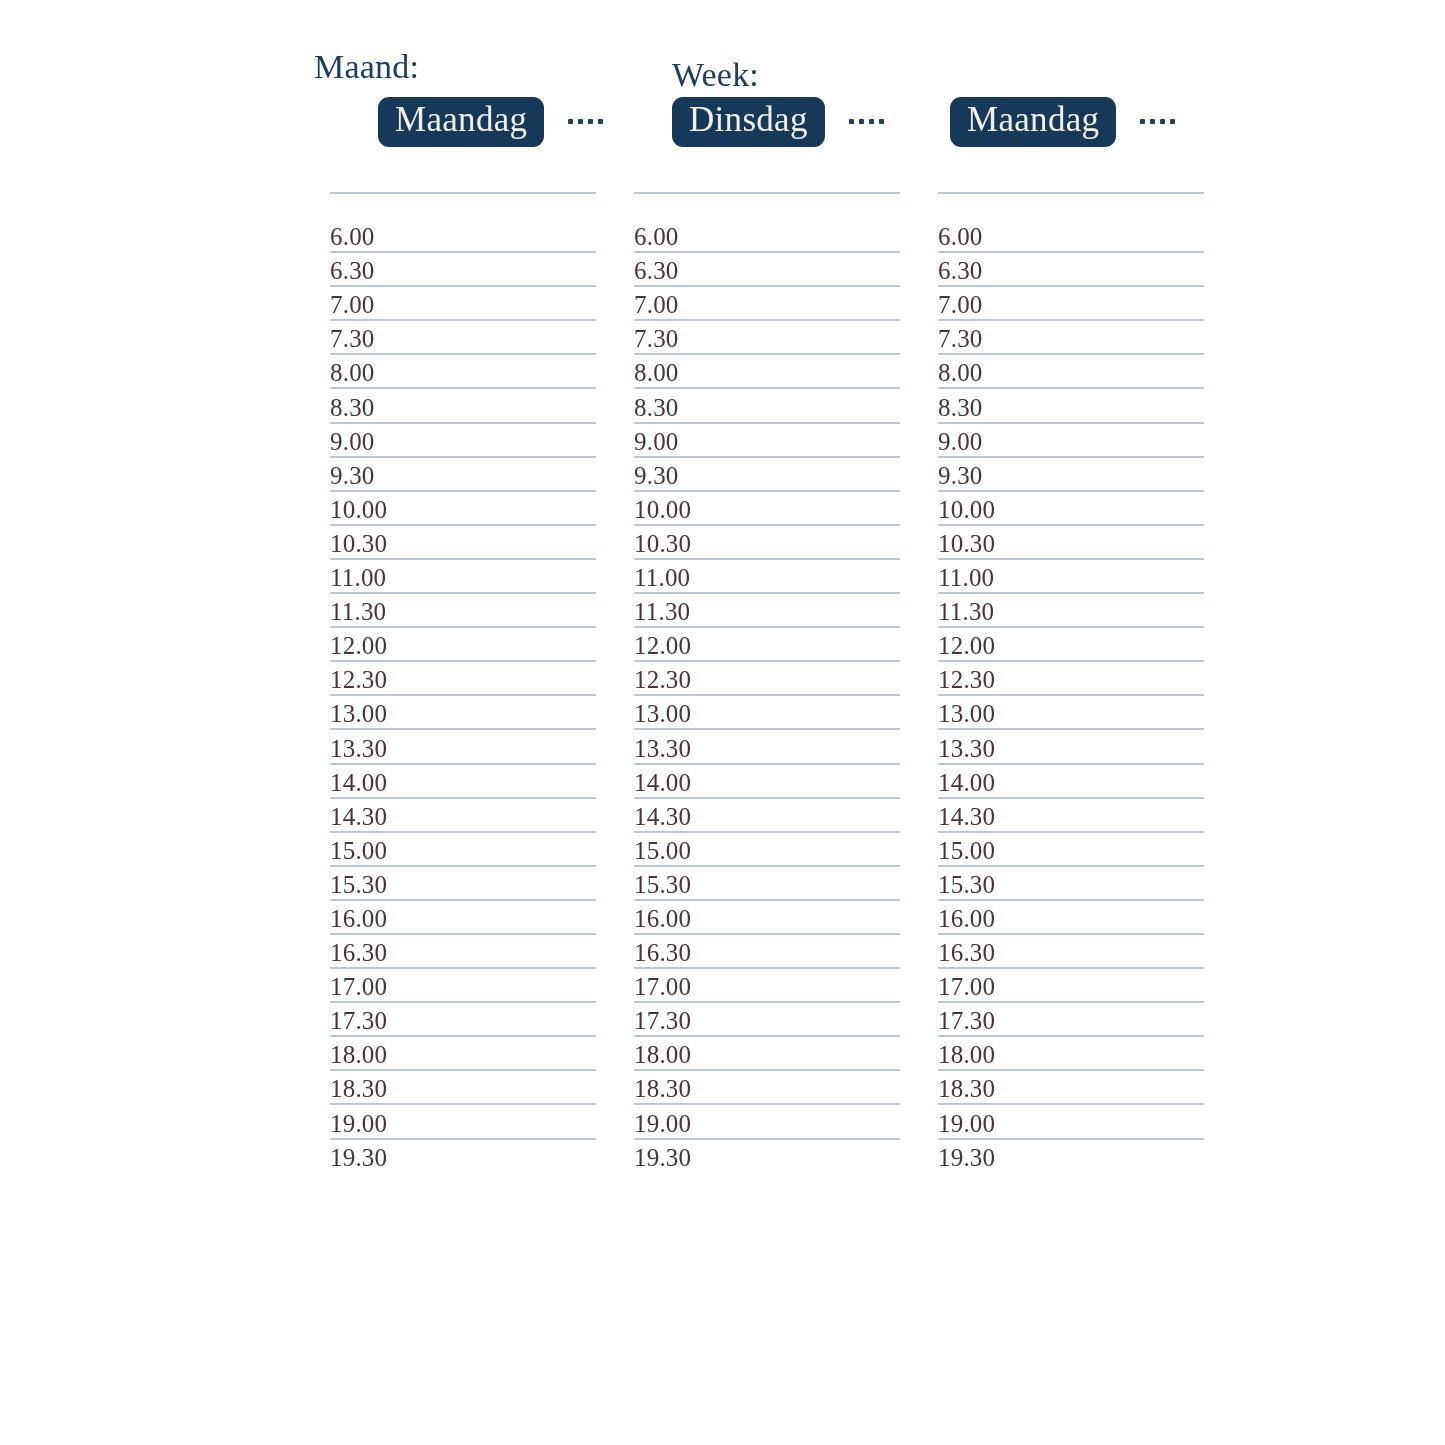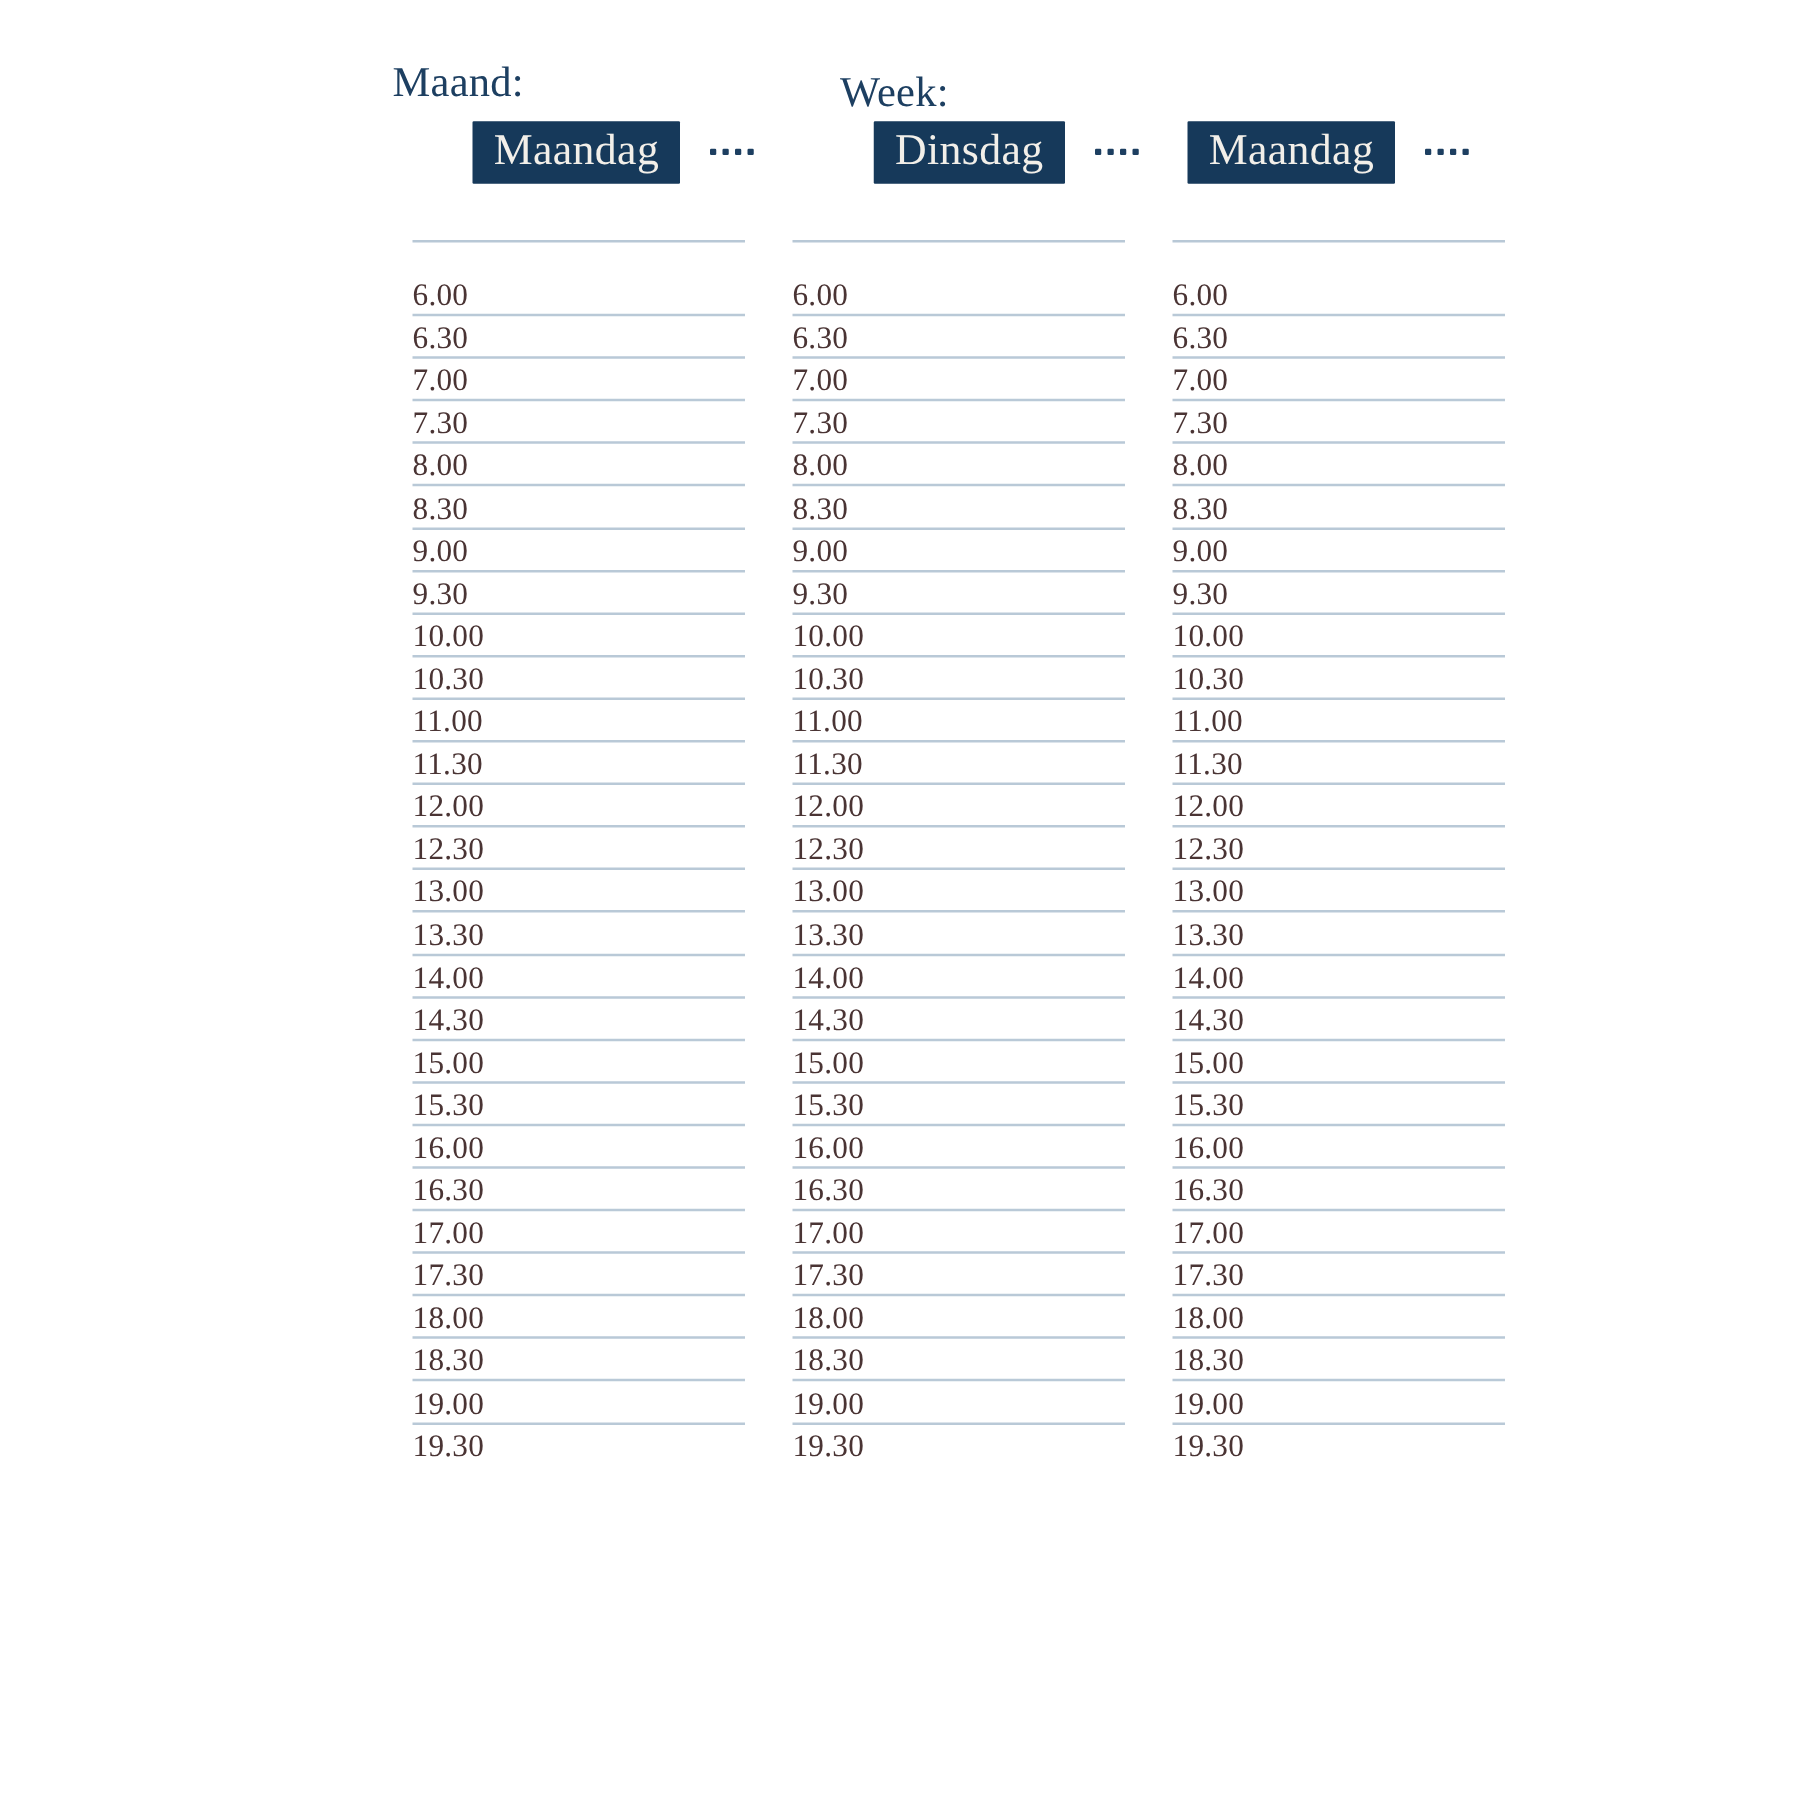--- a/index.html
+++ b/index.html
@@ -47,30 +47,30 @@
   .day-head {
     position: absolute;
     top: 98px;
     left: 0;
     height: 48px;
     display: flex;
     align-items: center;
     white-space: nowrap;
   }
   .col-1 .day-head { left: 48px; }
-  .col-2 .day-head { left: 65px; }
+  .col-2 .day-head { left: 38px; }
   .col-3 .day-head { left: 12px; }
 
   .day-badge {
     display: inline-flex;
     align-items: center;
     justify-content: center;
     background: #16395a;
     color: #f2efe9;
-    border-radius: 1px;
+    border-radius: 11px;
     padding: 3px 17px 7px 17px;
     font-family: "Liberation Serif", "DejaVu Serif", serif;
     font-size: 35px;
     line-height: 1.12;
     letter-spacing: 0.3px;
   }
 
   .day-dots {
     display: inline-flex;
     align-items: center;

